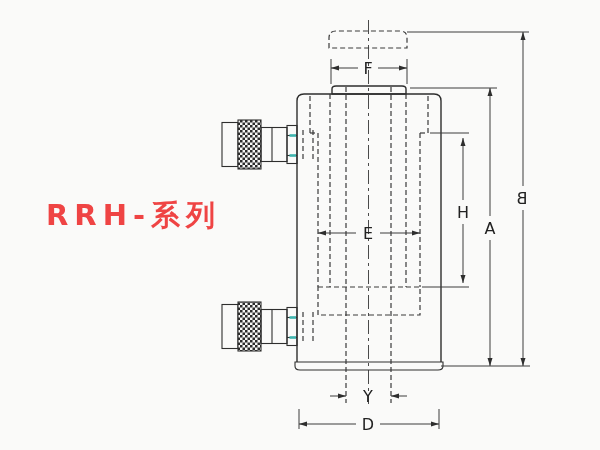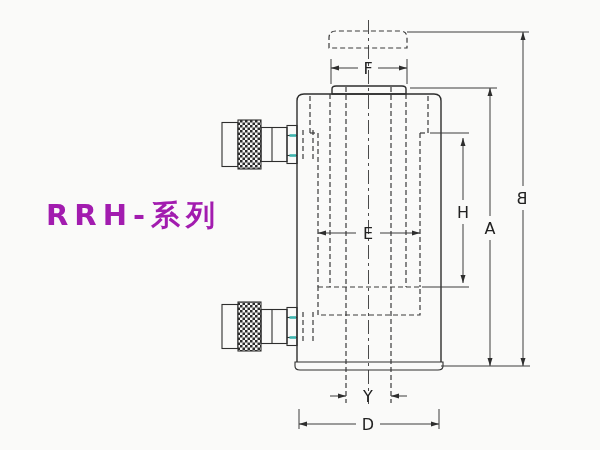--- a/index.html
+++ b/index.html
@@ -8,21 +8,21 @@
     background:#f3f3f1;
     font-family:"DejaVu Sans", "Liberation Sans", sans-serif;
   }
   #canvas{
     position:relative;width:600px;height:450px;
     background:#fafaf9;
     overflow:hidden;
   }
   #series-title{
     position:absolute;left:46px;top:196px;
-    font-size:29px;font-weight:600;color:#a21caf;
+    font-size:29px;font-weight:600;color:#ef4444;
     letter-spacing:6px;white-space:nowrap;
   }
   svg{position:absolute;left:0;top:0;}
   .obj{stroke:#2e2e2e;stroke-width:1.4;fill:none;stroke-linejoin:round;}
   .obj-thin{stroke:#2e2e2e;stroke-width:1.1;fill:none;}
   .hid{stroke:#3a3a3a;stroke-width:1.2;fill:none;stroke-dasharray:5 3;}
   .cl{stroke:#4a4a4a;stroke-width:1;fill:none;stroke-dasharray:14 4 3 4;}
   .dim{stroke:#3c3c3c;stroke-width:1;fill:none;}
   .ext{stroke:#3c3c3c;stroke-width:1;fill:none;}
   .arr{fill:#2e2e2e;stroke:none;}

